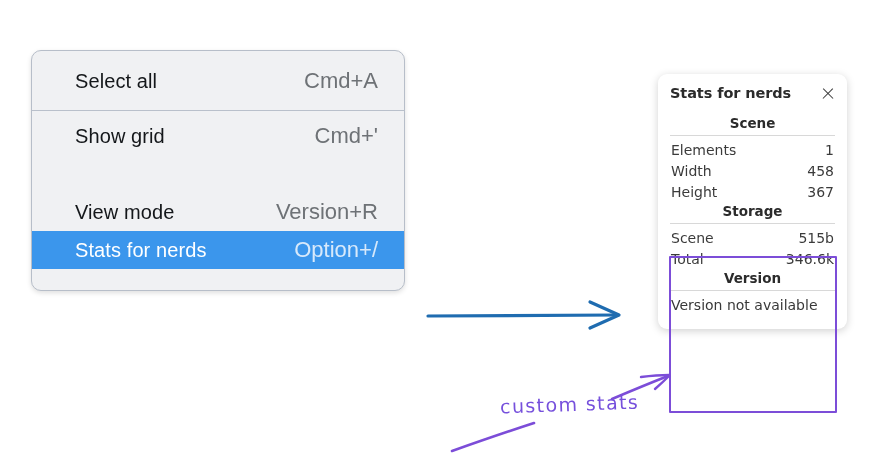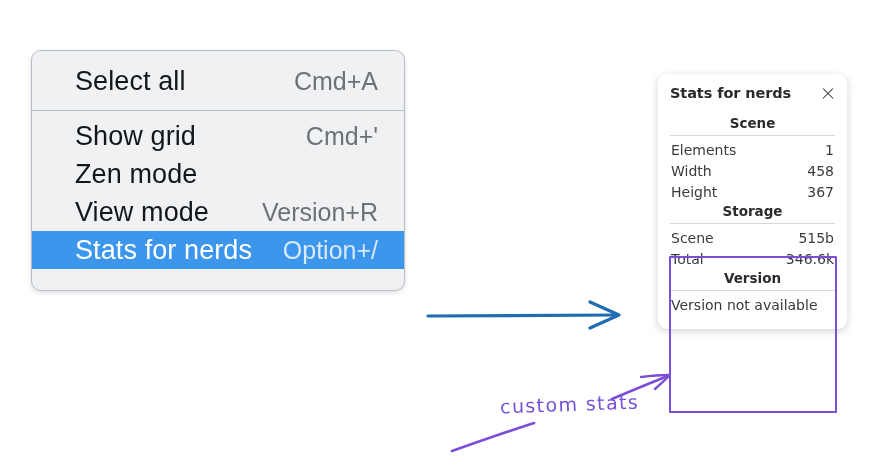--- a/index.html
+++ b/index.html
@@ -44,26 +44,26 @@
   .menu-item {
     display: flex;
     align-items: center;
     justify-content: space-between;
     padding: 4px 26px 4px 43px;
     height: 38px;
     box-sizing: border-box;
     cursor: default;
   }
   .menu-item .label {
-    font-size: 27px;
+    font-size: 20px;
     color: #14171a;
     letter-spacing: 0.1px;
   }
   .menu-item .shortcut {
-    font-size: 25px;
+    font-size: 22px;
     color: #6e7276;
   }
   .menu-item.selected {
     background: #3b96ec;
   }
   .menu-item.selected .label {
     color: #ffffff;
   }
   .menu-item.selected .shortcut {
     color: #d7e9fb;
@@ -189,21 +189,20 @@
   </div>
 
   <div class="menu-divider"></div>
 
   <div class="menu-group">
     <div class="menu-item">
       <span class="label">Show grid</span>
       <span class="shortcut">Cmd+'</span>
     </div>
     <div class="menu-item">
-      <span class="label">Zen mode</span>
     </div>
     <div class="menu-item">
       <span class="label">View mode</span>
       <span class="shortcut">Version+R</span>
     </div>
     <div class="menu-item selected">
       <span class="label">Stats for nerds</span>
       <span class="shortcut">Option+/</span>
     </div>
   </div>

